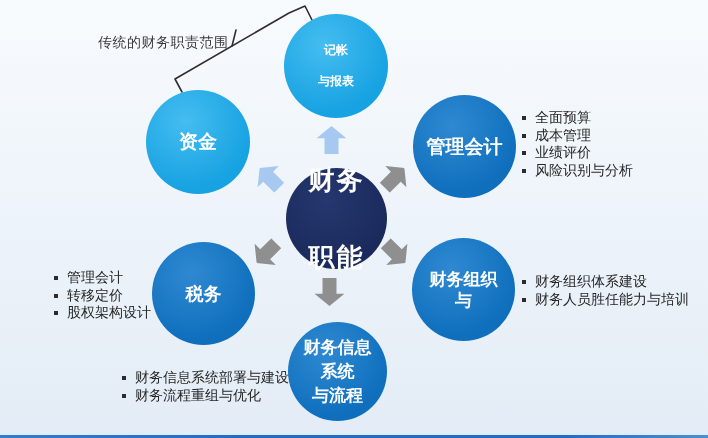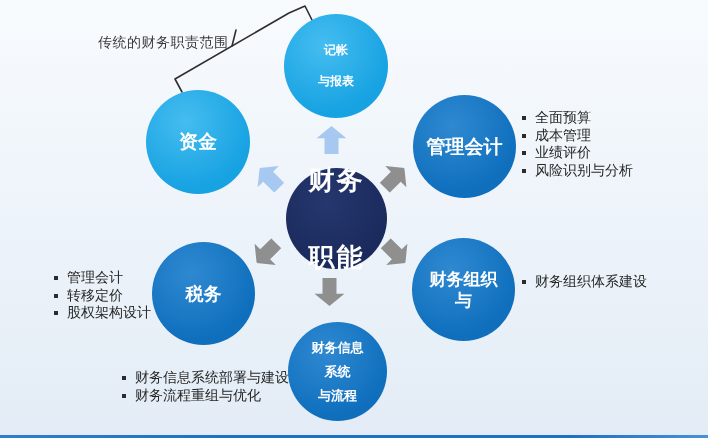--- a/index.html
+++ b/index.html
@@ -23,21 +23,21 @@
     text-align:center;z-index:3;
   }
   .circle.light{background:radial-gradient(circle at 38% 30%,#45bdf0 0%,#17a2e2 70%);}
   .circle.dark{background:radial-gradient(circle at 38% 30%,#2f89d1 0%,#0f6fbd 70%);}
   .circle.navy{background:radial-gradient(circle at 40% 32%,#26376f 0%,#1a2a5c 72%);}
   .c-book{left:284px;top:14px;width:104px;height:104px;font-size:12px;line-height:31px;}
   .c-funds{left:146px;top:90px;width:104px;height:104px;font-size:19px;}
   .c-mgmt{left:413px;top:95px;width:103px;height:103px;font-size:19px;}
   .c-tax{left:152px;top:242px;width:103px;height:103px;font-size:18px;}
   .c-org{left:412px;top:238px;width:103px;height:103px;font-size:17px;line-height:21px;}
-  .c-info{left:288px;top:322px;width:99px;height:99px;font-size:13px;line-height:24px;}
+  .c-info{left:288px;top:322px;width:99px;height:99px;font-size:17px;line-height:24px;}
   .c-center{left:286px;top:168px;width:101px;height:101px;font-size:26px;line-height:37px;letter-spacing:2px;gap:40px;}
   .arrow{position:absolute;width:31px;height:28px;z-index:2;}
   .arrow.gray use{fill:#8f8f8f;}
   .arrow.lite use{fill:#a7c8f0;}
   .bullets{
     position:absolute;margin:8px;padding:0;list-style:none;z-index:4;
     font-size:14px;line-height:17.5px;color:#262626;
   }
   .bullets li{display:flex;align-items:flex-start;white-space:nowrap;}
   .bullets li::before{
@@ -132,20 +132,23 @@
       </li>
     <li>
         <span>风险识别与分析</span>
       </li>
   </ul>
 
   <ul class="bullets bl-org">
     <li>
         <span>财务组织体系建设</span>
       </li>
+    <li>
+        <span>财务人员胜任能力与培训</span>
+      </li>
   </ul>
 
   <ul class="bullets bl-tax">
     <li>
         <span>管理会计</span>
       </li>
     <li>
         <span>转移定价</span>
       </li>
     <li>

